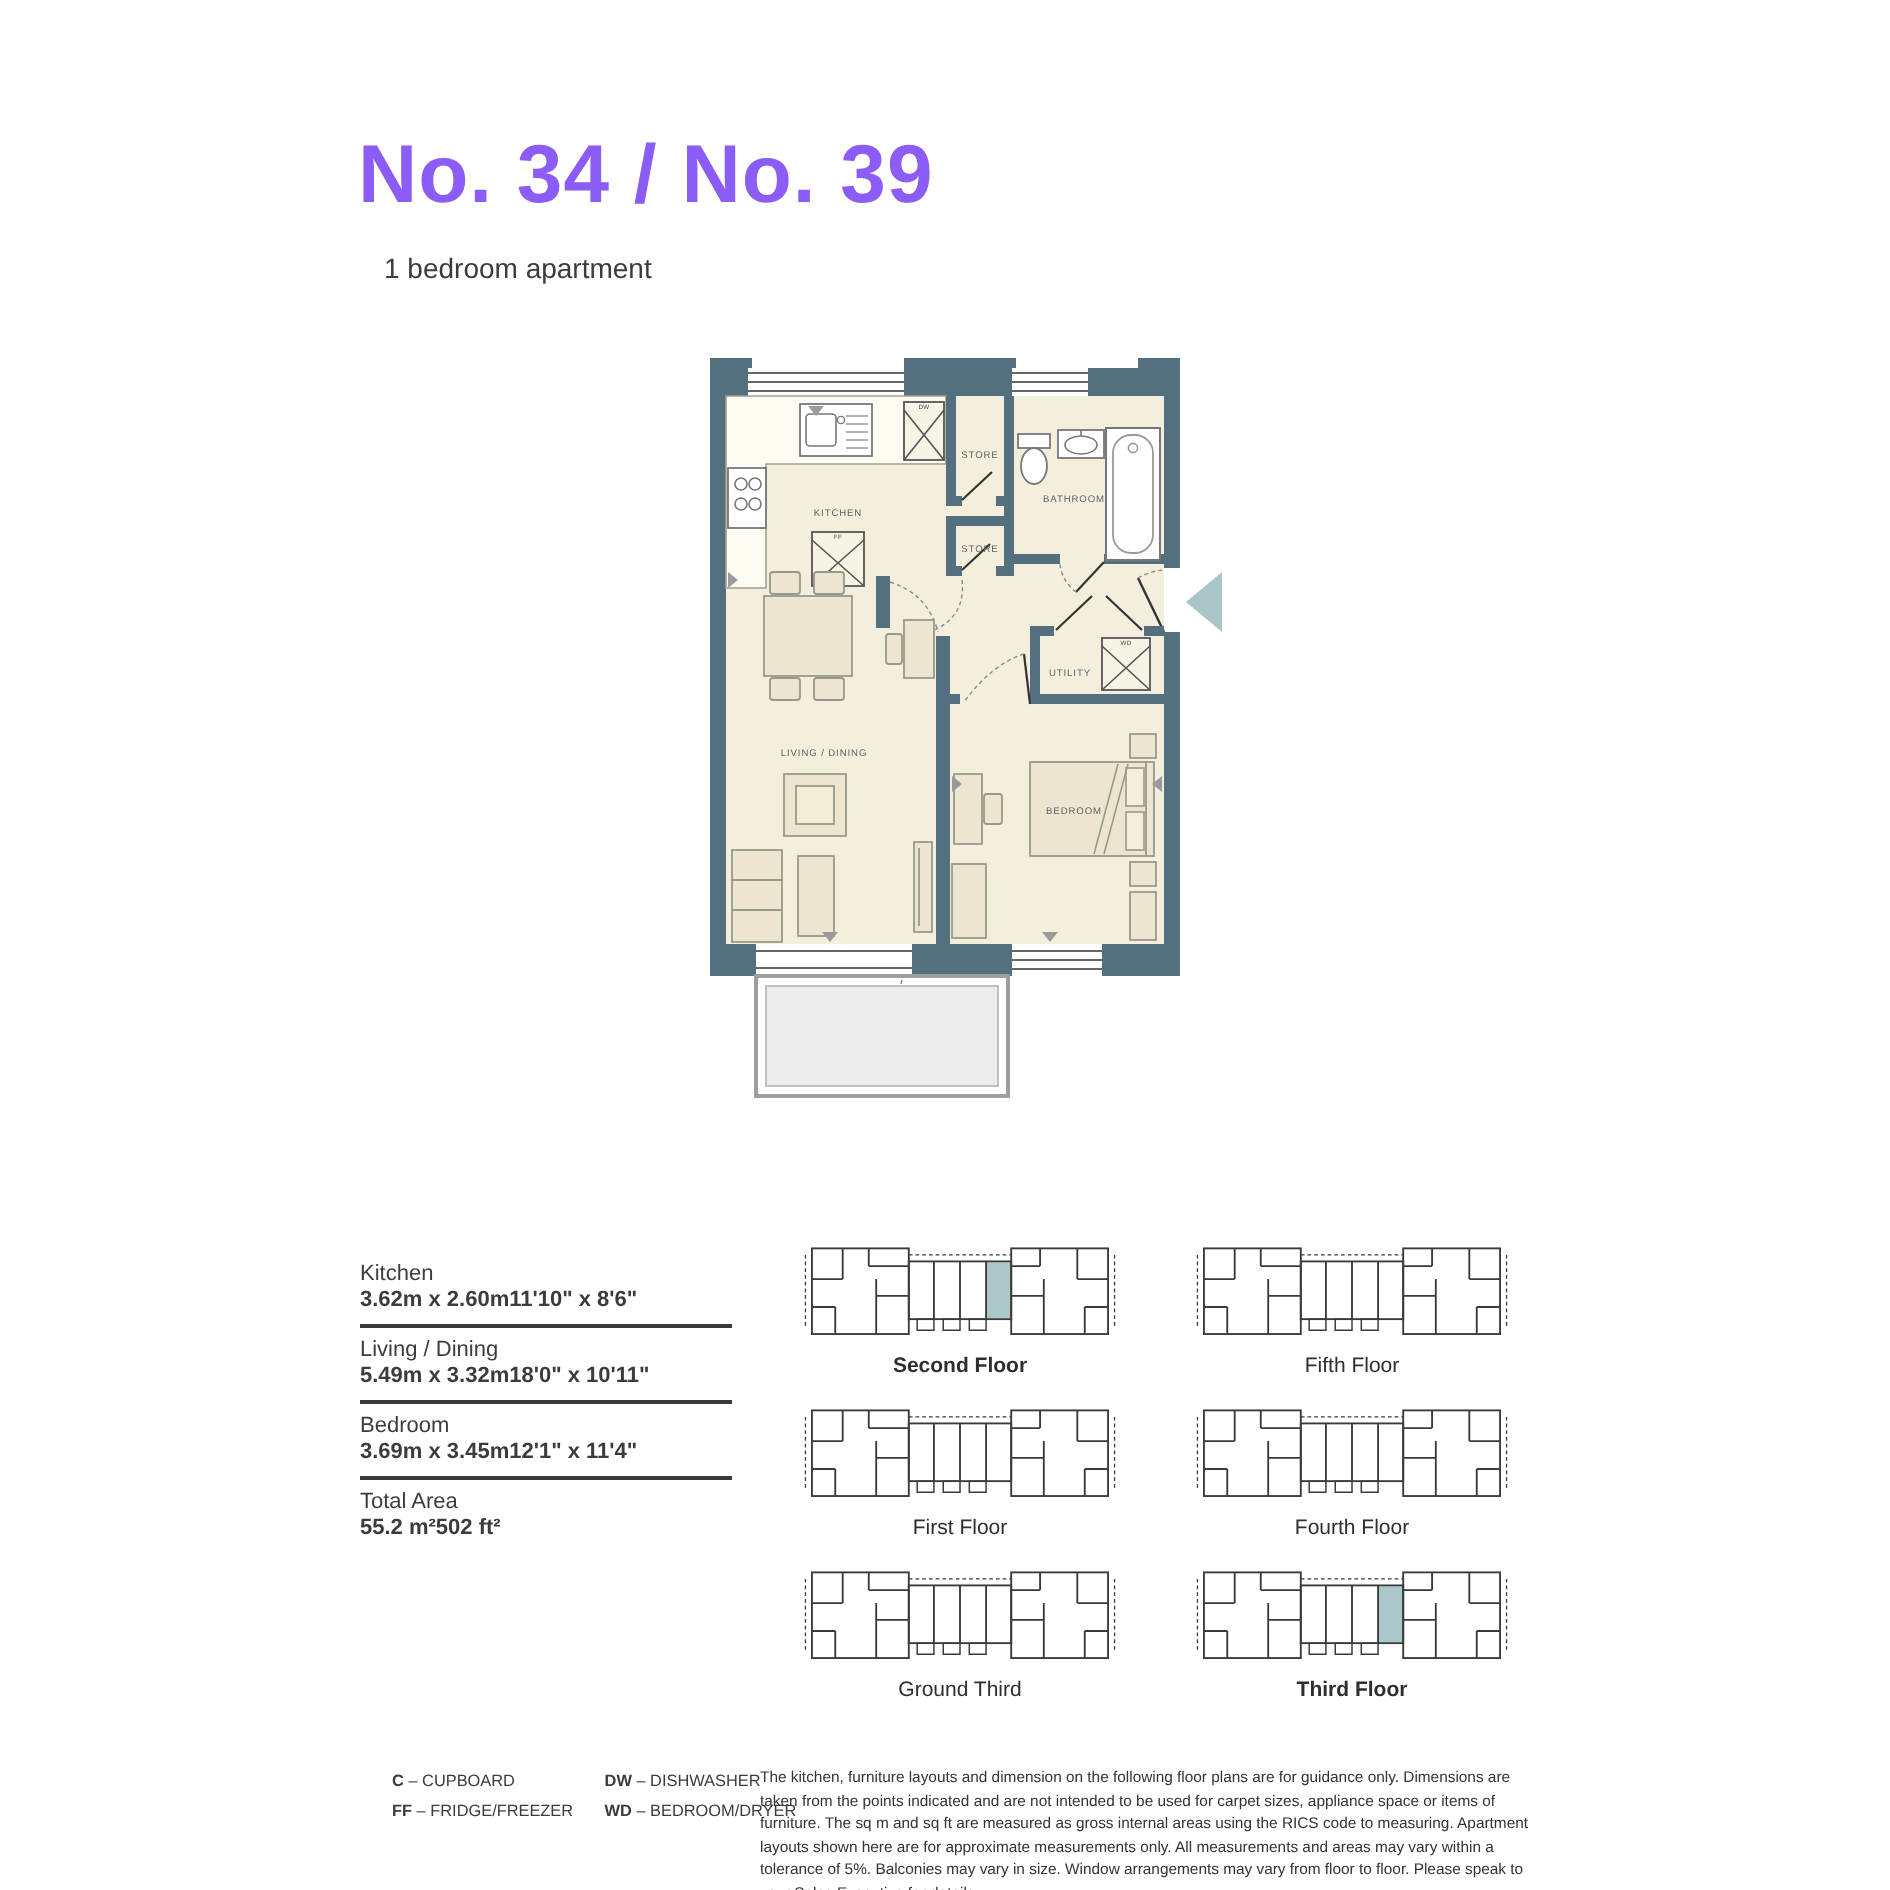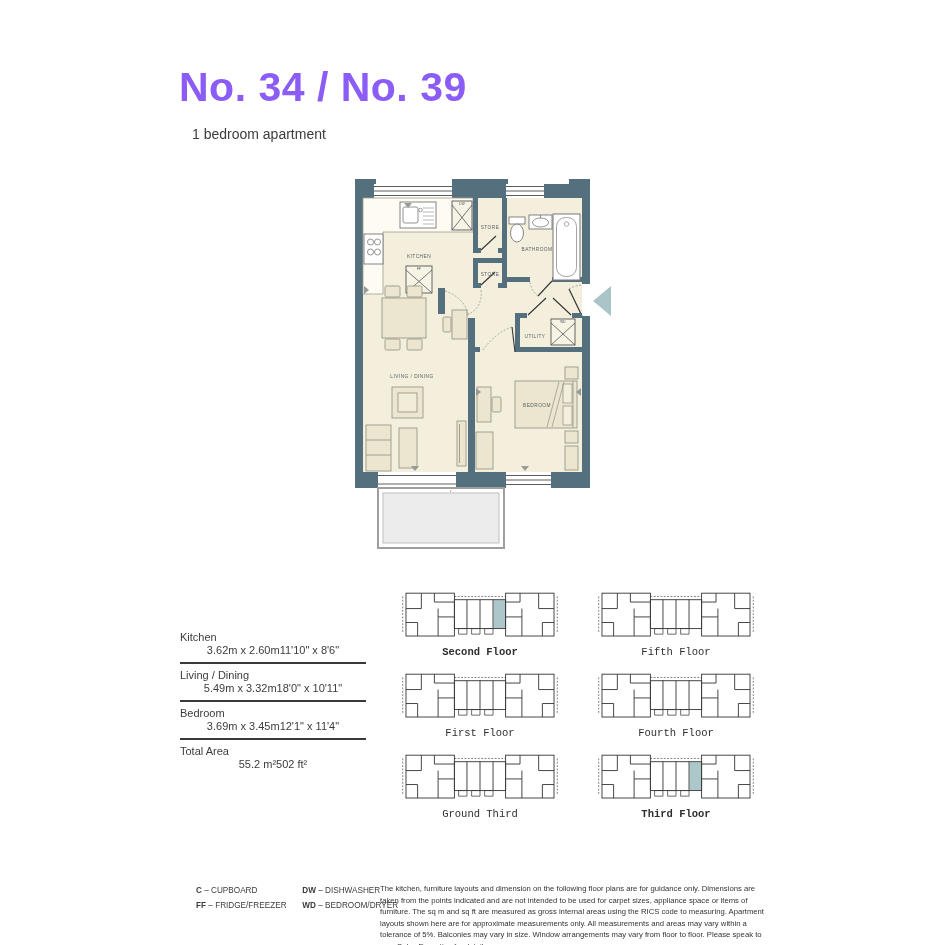--- a/index.html
+++ b/index.html
@@ -10,25 +10,25 @@
   
   #title{left:179px;top:64px;font-size:41px;font-weight:bold;color:#8b5cf6;letter-spacing:.5px;}
   #subtitle{left:180px;top:126px;font-size:14px;color:#3c3c3c;margin-left:12px;}
 
   
   #plan{left:340px;top:170px;}
 
   
   #dims{left:180px;top:626px;width:186px;font-size:11px;}
   #dims .room-name{margin:5px 0 1px 0;}
-  #dims .dim-row{display:flex;justify-content:center;font-weight:normal;margin-bottom:6px;}
+  #dims .dim-row{display:flex;justify-content:flex-start;font-weight:bold;margin-bottom:6px;}
   #dims .rule{border-top:2px solid #3a3a3a;margin:0 0 4px 0;}
 
   
-  #locator{left:396px;top:589px;width:380px;font-family:Liberation Mono, monospace;}
+  #locator{left:396px;top:620px;width:380px;}
   .loc-row{display:flex;gap:28px;margin-bottom:12px;}
   .loc-cell{width:168px;text-align:center;}
   .loc-cell svg{display:block;margin:0 auto;}
   .floor-label{font-size:10.5px;margin-top:3px;color:#2e2e2e;}
   .floor-label.bold{font-weight:bold;}
 
   
   #legend{left:196px;top:886px;font-size:8.2px;color:#3c3c3c;}
   #legend .col{display:inline-block;vertical-align:top;}
   #legend .col1{width:104px;}

